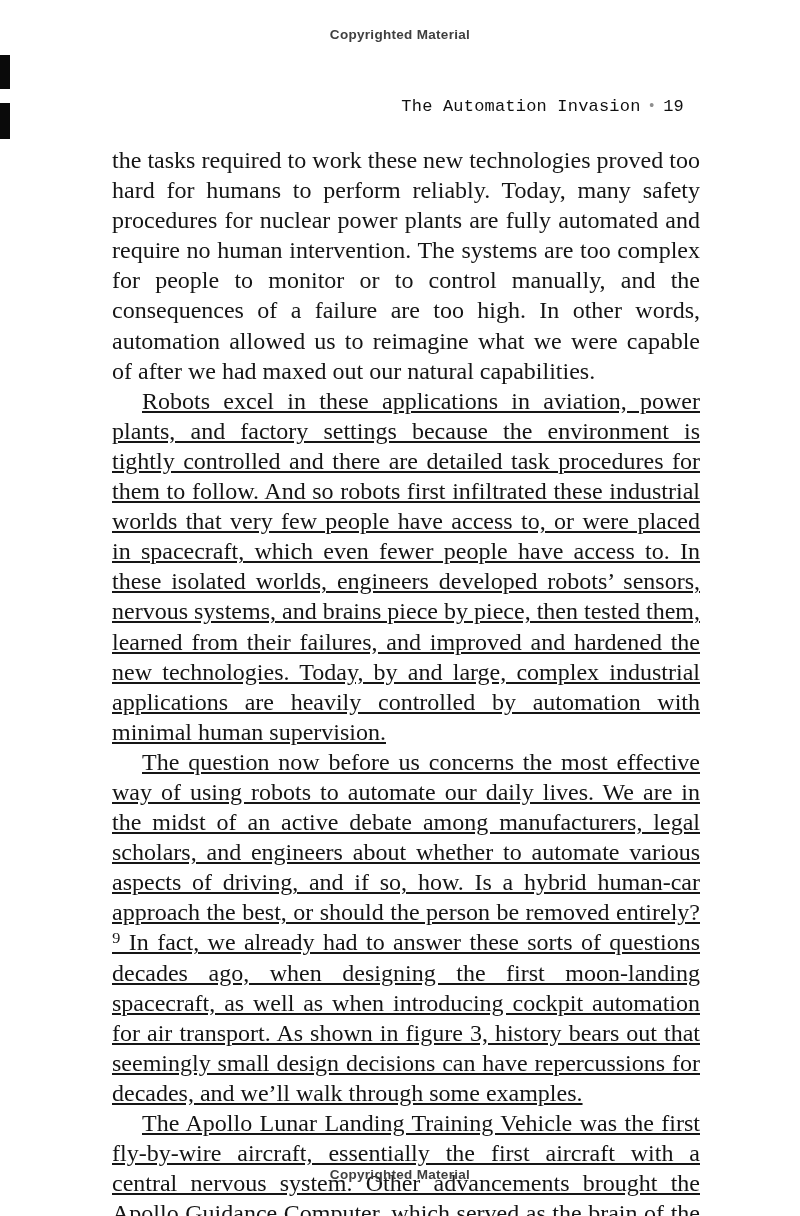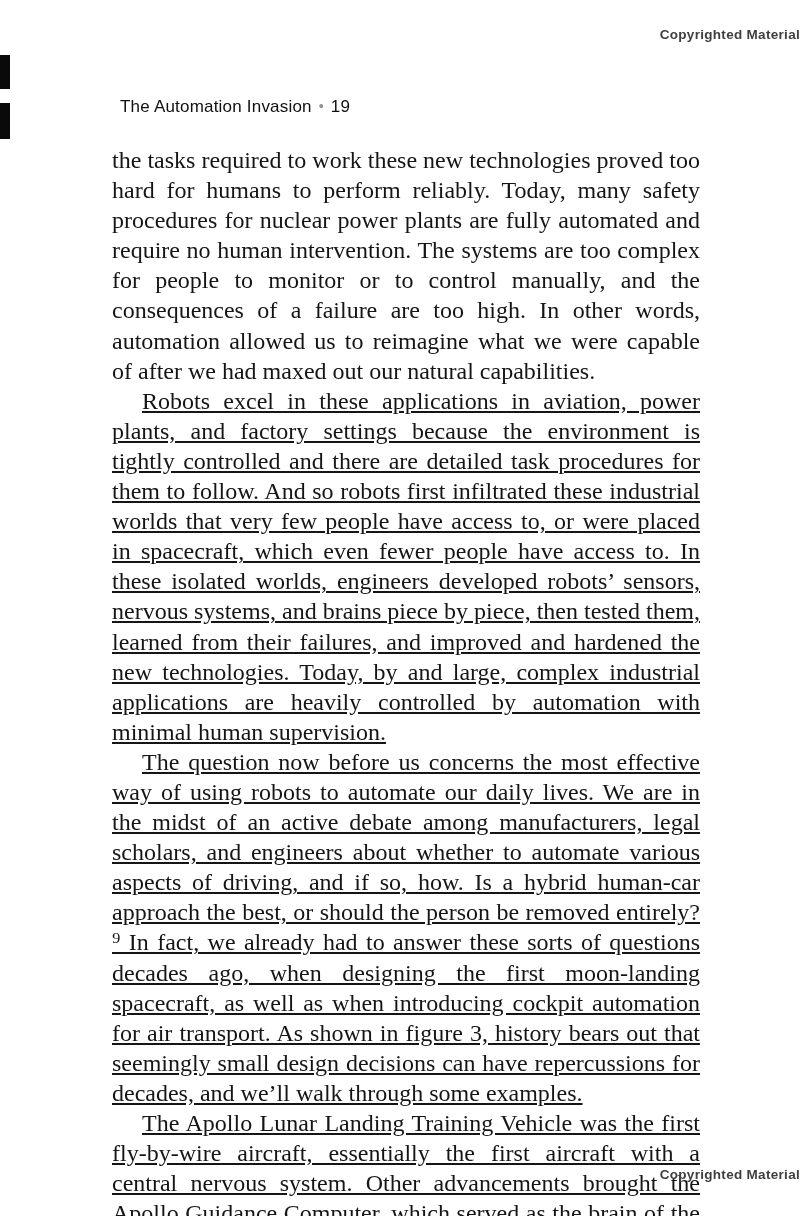--- a/index.html
+++ b/index.html
@@ -13,37 +13,37 @@
     height: 1216px;
     background: #ffffff;
     overflow: hidden;
     font-family: "Liberation Serif", serif;
     color: #151515;
   }
   .notice {
     position: absolute;
     left: 0;
     width: 100%;
-    text-align: right;
+    text-align: center;
     font-family: "Liberation Sans", sans-serif;
     font-weight: bold;
     font-size: 13.5px;
     letter-spacing: 0.3px;
     color: #3f3f3f;
   }
   .notice-top { top: 27px; }
   .notice-bottom { top: 1167px; }
 
   .running-header {
     position: absolute;
     top: 97px;
-    left: 120px;
+    left: 96px;
     width: 588px;
-    text-align: left;
-    font-family: Liberation Sans, sans-serif;
+    text-align: right;
+    font-family: Liberation Mono, monospace;
     font-size: 17px;
     color: #101010;
     letter-spacing: 0.2px;
   }
   .running-header .sep {
     color: #8f8f8f;
     font-size: 14px;
     margin: 0 7px;
     vertical-align: 1px;
   }

